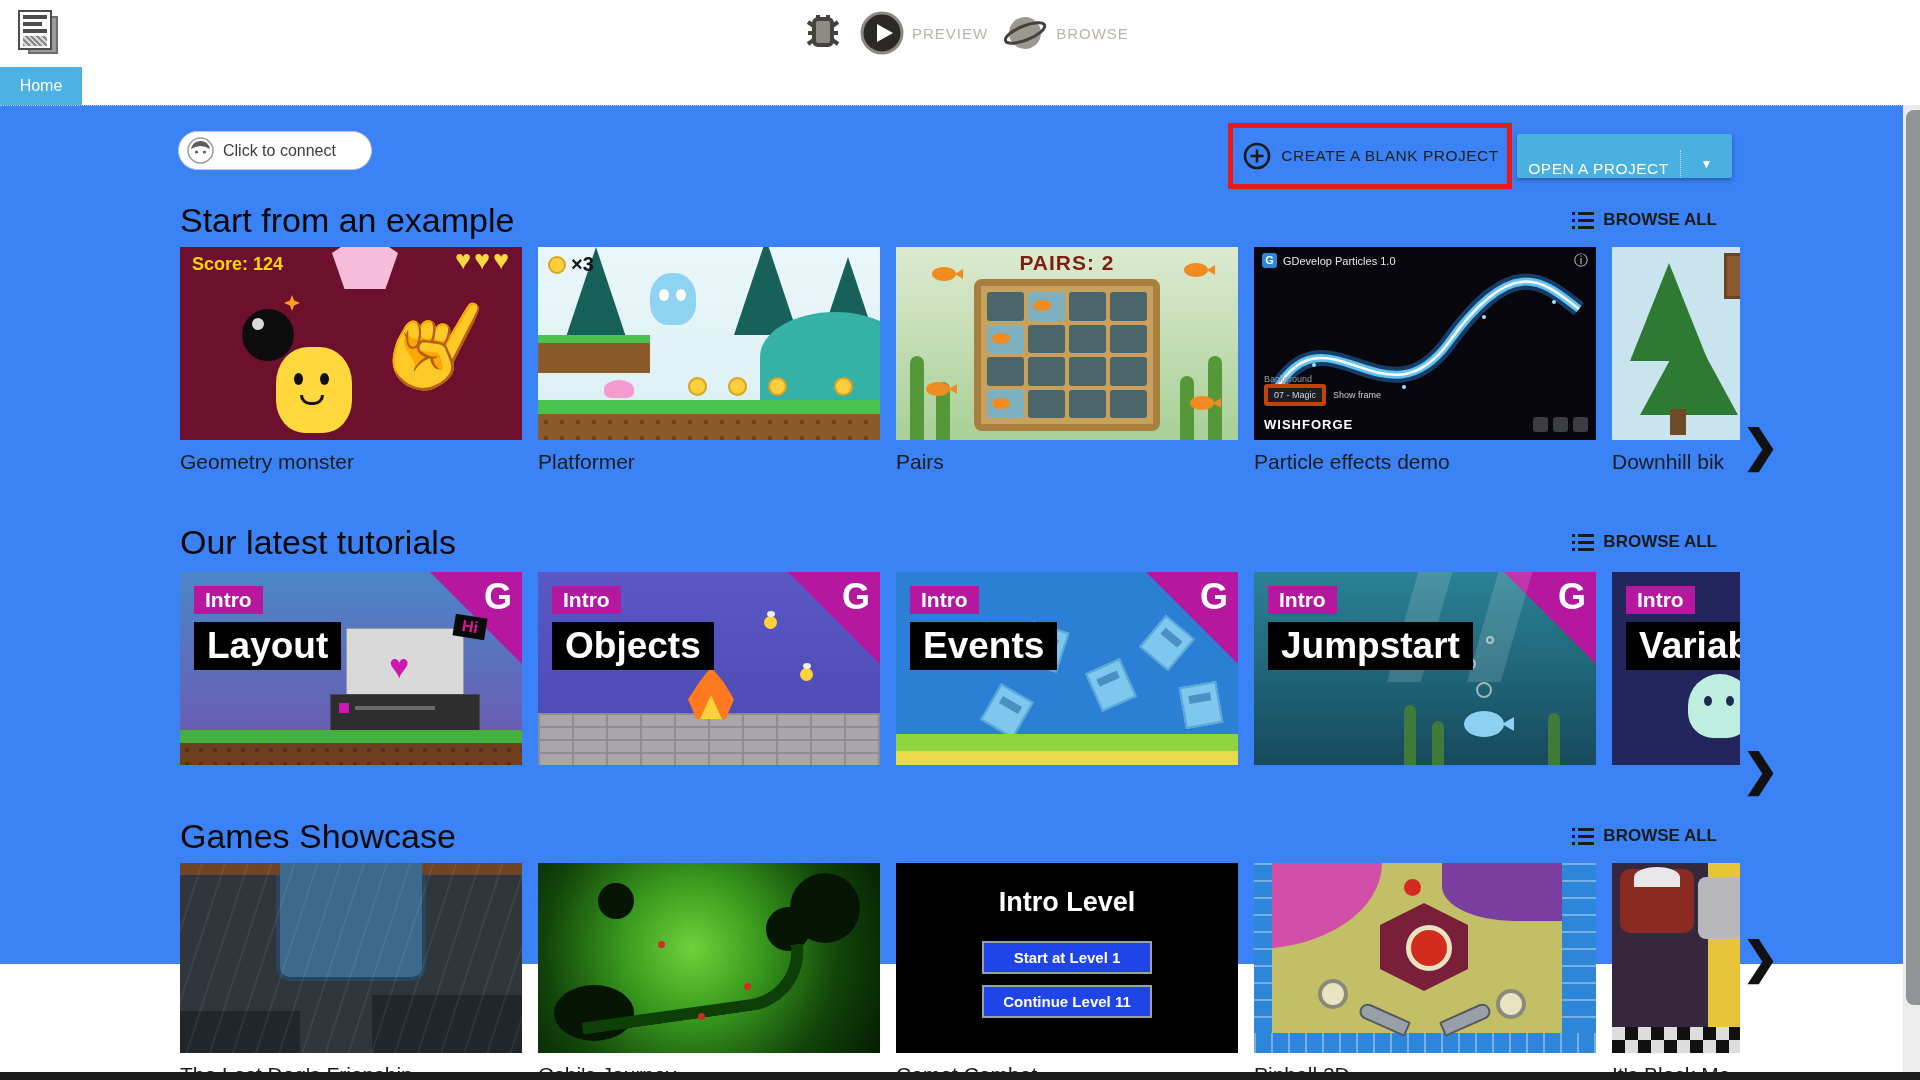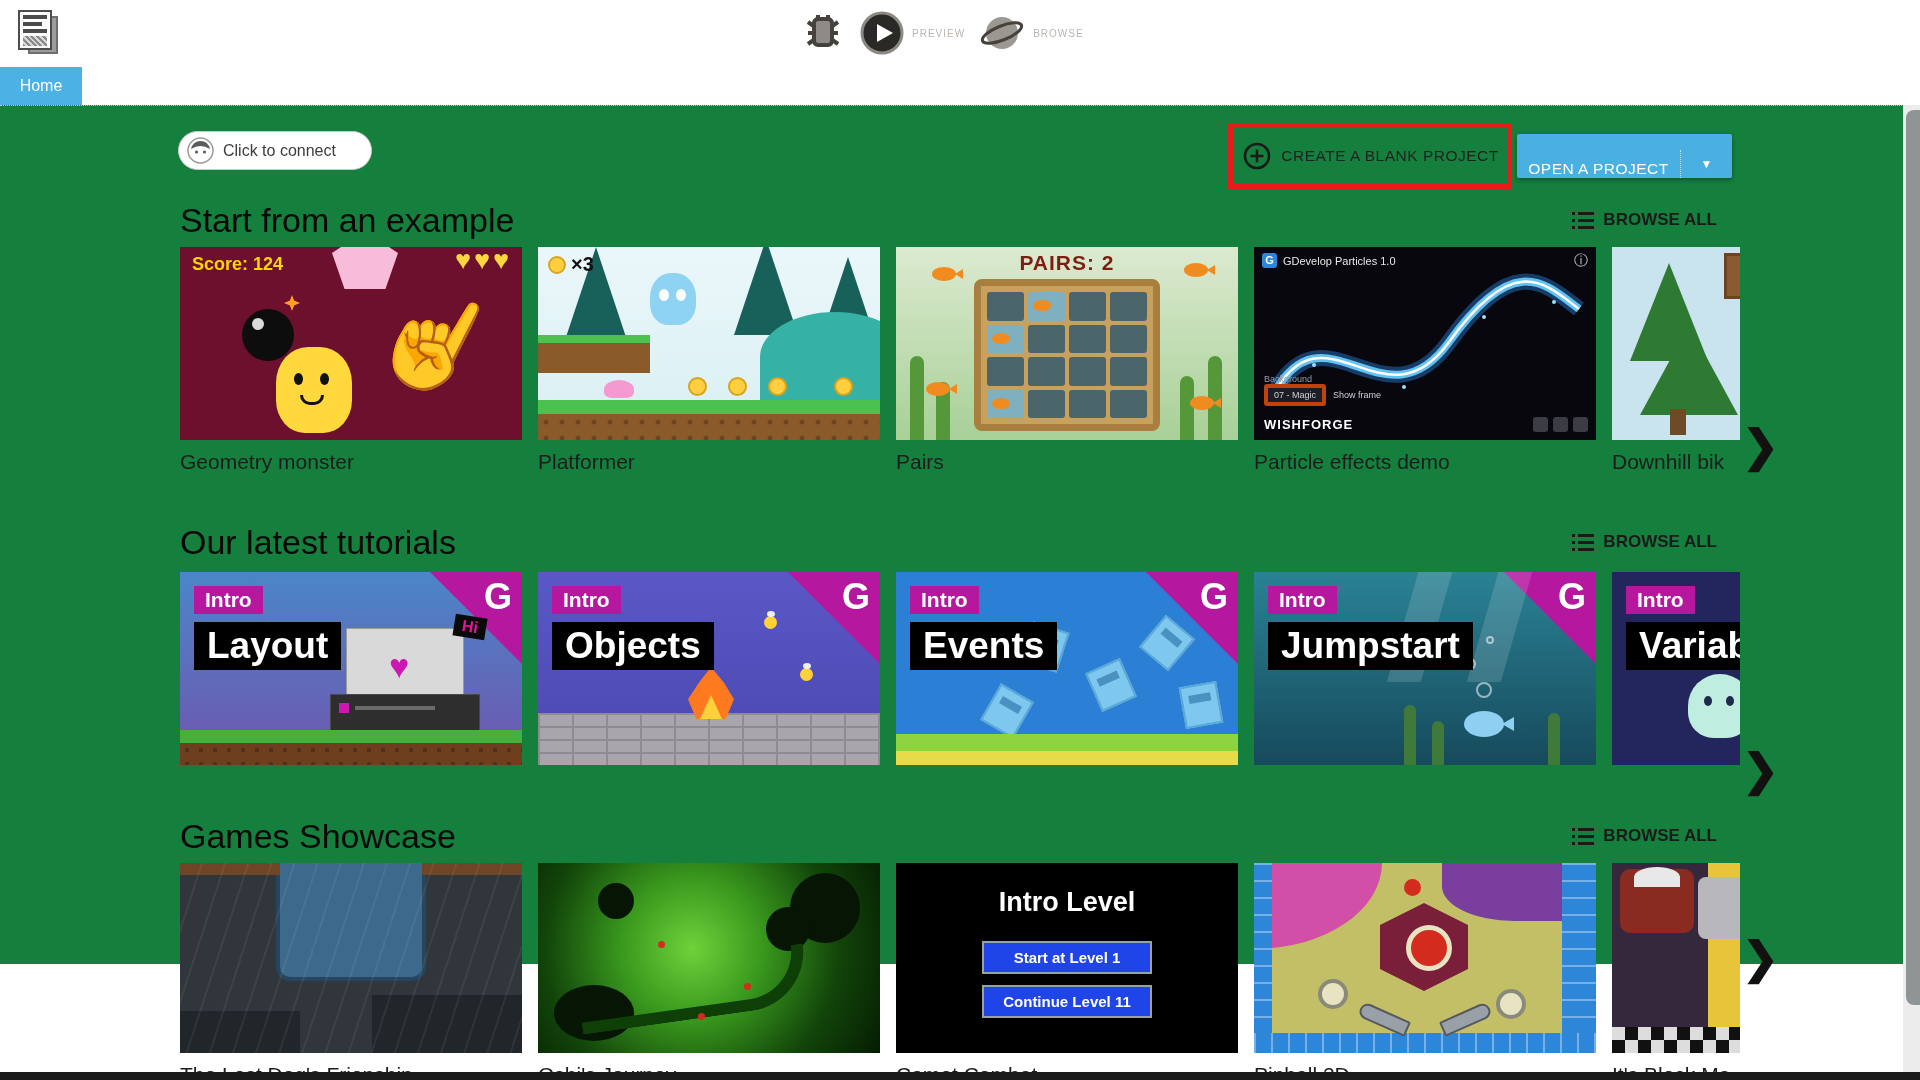--- a/index.html
+++ b/index.html
@@ -10,30 +10,30 @@
   
   .toolbar { position:absolute; left:0; top:0; width:1920px; height:67px; background:#fff; }
   .pm-btn { position:absolute; left:14px; top:8px; width:48px; height:50px; cursor:pointer; }
   .pm-back { position:absolute; left:14px; top:8px; width:30px; height:38px; background:#9c9c9c; border:2px solid #6e6e6e; }
   .pm-front { position:absolute; left:4px; top:2px; width:34px; height:40px; background:#fdfdfd; border:2px solid #4c4c4c; padding:3px 3px; }
   .pm-line { height:4px; background:#4c4c4c; margin-bottom:3px; }
   .pm-hatch { height:10px; margin-top:1px;
     background:repeating-linear-gradient(45deg,#8a8a8a 0 2px,#d8d8d8 2px 4px); }
   .tb-center { position:absolute; left:800px; top:8px; height:50px; display:flex; align-items:center; gap:14px; }
   .tb-group { display:flex; align-items:center; gap:8px; }
-  .tb-label { font-size:10px; letter-spacing:1px; color:#b9b4ae; }
+  .tb-label { font-size:15px; letter-spacing:1px; color:#b9b4ae; }
 
   
   .tabbar { position:absolute; left:0; top:67px; width:1920px; height:38px; background:#fff; }
   .tab-home { position:absolute; left:0; top:0; width:82px; height:38px; background:#4cb1e4;
     color:#fff; font-size:16px; display:flex; align-items:center; justify-content:center; cursor:pointer; }
 
   
   .content { position:absolute; left:0; top:105px; width:1920px; height:859px;
-    background:#15803d; border-top:1px dotted #c6c6c6; }
+    background:#3b82f6; border-top:1px dotted #c6c6c6; }
 
   .connect-pill { position:absolute; left:178px; top:25px; width:194px; height:39px;
     background:#fff; border:1px solid #c9c9c9; border-radius:20px; display:flex;
     align-items:center; gap:9px; padding-left:8px; cursor:pointer; }
   .connect-label { font-size:16px; color:#3c3c3c; }
 
   .annotation-box { position:absolute; left:1228px; top:17px; width:284px; height:66px;
     border:5px solid #e81b1b; z-index:5; pointer-events:none; }
   .create-blank { position:absolute; left:1240px; top:27px; width:262px; height:46px;
     display:flex; align-items:center; justify-content:center; gap:10px; cursor:pointer;

